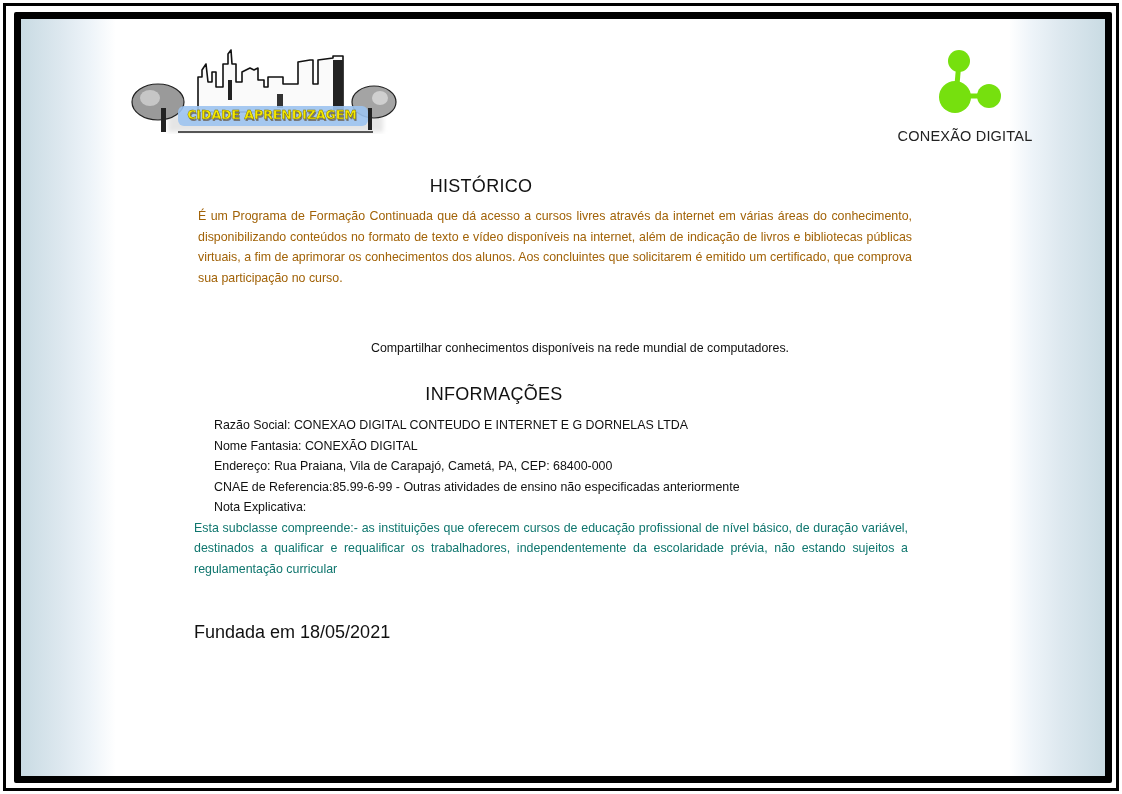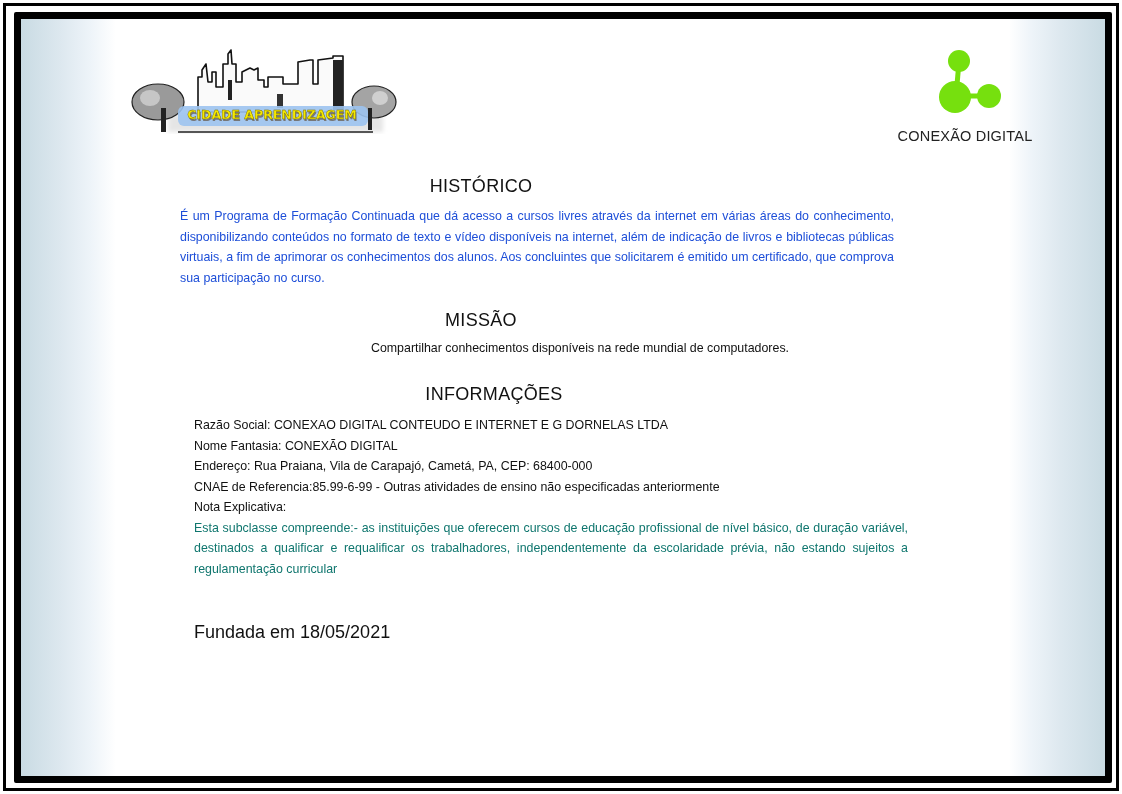--- a/index.html
+++ b/index.html
@@ -26,29 +26,29 @@
   .conexao-text {
     position:absolute; left:0; top:84px; width:150px; text-align:center;
     font-size:14.5px; letter-spacing:0.2px; color:#222;
   }
 
   .section-title {
     position:absolute; left:0; width:962px; text-align:center;
     font-size:18px; color:#111; letter-spacing:0.3px;
   }
   .para {
-    position:absolute; left:180px; width:714px;
-    font-size:12.4px; line-height:20.5px; text-align:justify; color:#1d4ed8;
+    position:absolute; left:198px; width:714px;
+    font-size:12.4px; line-height:20.5px; text-align:justify; color:#a16207;
   }
   .center-line {
     position:absolute; left:0; width:1098px; text-align:center;
     font-size:12.4px; color:#111;padding-left:31px;
   }
   .info-list { position:absolute; left:194px; top:415px; width:714px; }
-  .info-line { font-size:12.4px; line-height:20.5px; color:#111; white-space:nowrap; }
+  .info-line { font-size:12.4px; line-height:20.5px; color:#111; white-space:nowrap;margin-left:20px; }
   .info-para { font-size:12.4px; line-height:20.5px; color:#0f766e; text-align:justify; text-align-last:left; }
   .founded { position:absolute; left:194px; top:622px; font-size:18px; color:#111; }
 </style>
 </head>
 <body>
 
 <div class="outer-frame"></div>
 <div class="inner-frame"></div>
 
 <div class="content">
@@ -91,21 +91,20 @@
       <circle cx="69" cy="17" r="11" fill="#76e00e"></circle>
       <circle cx="65" cy="53" r="16" fill="#76e00e"></circle>
       <circle cx="99" cy="52" r="12" fill="#76e00e"></circle>
     </svg>
     <div class="conexao-text">CONEXÃO DIGITAL</div>
   </div>
 
   <div class="section-title" style="top:176px;">HISTÓRICO</div>
   <div class="para" style="top:206px;">É um Programa de Formação Continuada que dá acesso a cursos livres através da internet em várias áreas do conhecimento, disponibilizando conteúdos no formato de texto e vídeo disponíveis na internet, além de indicação de livros e bibliotecas públicas virtuais, a fim de aprimorar os conhecimentos dos alunos. Aos concluintes que solicitarem é emitido um certificado, que comprova sua participação no curso.</div>
 
-  <div class="section-title" style="top:310px;">MISSÃO</div>
   <div class="center-line" style="top:341px;">Compartilhar conhecimentos disponíveis na rede mundial de computadores.</div>
 
   <div class="section-title" style="top:384px;padding-left:13px;">INFORMAÇÕES</div>
   <div class="info-list">
     <div class="info-line">Razão Social: CONEXAO DIGITAL CONTEUDO E INTERNET E G DORNELAS LTDA</div>
     <div class="info-line">Nome Fantasia: CONEXÃO DIGITAL</div>
     <div class="info-line">Endereço: Rua Praiana, Vila de Carapajó, Cametá, PA, CEP: 68400-000</div>
     <div class="info-line">CNAE de Referencia:85.99-6-99 - Outras atividades de ensino não especificadas anteriormente</div>
     <div class="info-line">Nota Explicativa:</div>
     <div class="info-para">Esta subclasse compreende:- as instituições que oferecem cursos de educação profissional de nível básico, de duração variável, destinados a qualificar e requalificar os trabalhadores, independentemente da escolaridade prévia, não estando sujeitos a regulamentação curricular</div>

